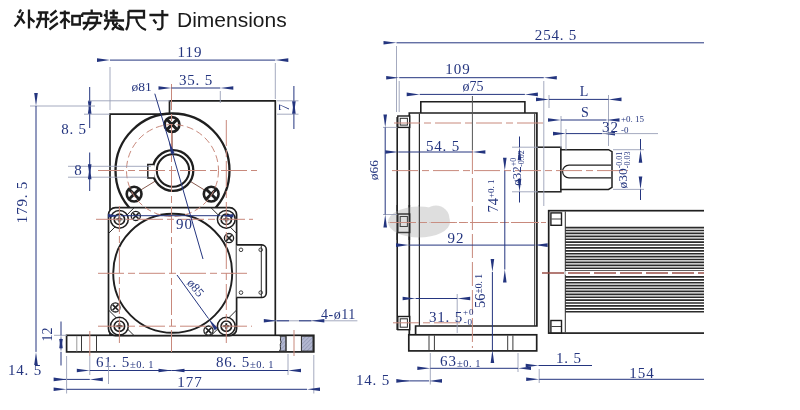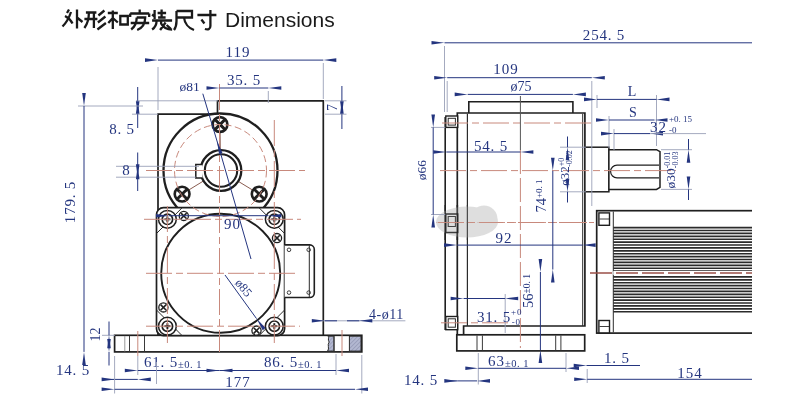--- a/index.html
+++ b/index.html
@@ -1,16 +1,16 @@
 <!DOCTYPE html>
 <html><head>
 <meta charset="utf-8">
 <style>
 html,body{margin:0;padding:0;background:#ffffff;}
-#page{width:704px;height:410px;position:relative;background:#ffffff;overflow:hidden;margin-left:48px;}
+#page{width:704px;height:410px;position:relative;background:#ffffff;overflow:hidden;}
 text{font-family:"Liberation Serif", serif;fill:#24357f;}
 </style>
 </head>
 <body>
 <div id="page">
 <svg width="800" height="410" viewBox="0 0 800 410" xmlns="http://www.w3.org/2000/svg">
 <defs>
 <marker id="ma" viewBox="-1 -3 15 6" refX="0" refY="0" markerWidth="15" markerHeight="6" orient="auto-start-reverse" markerUnits="userSpaceOnUse">
           <path d="M0,0 L13,1.8 L13,-1.8 Z" fill="#24357f"></path>
         </marker>

